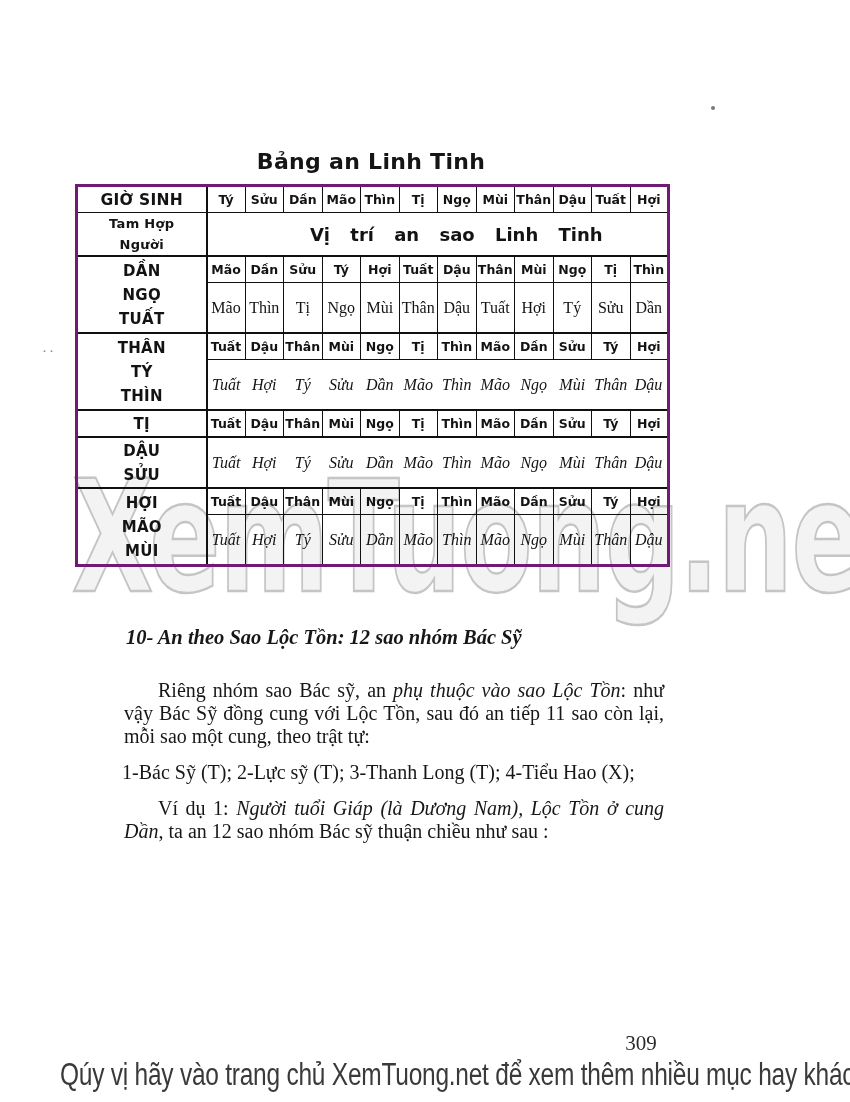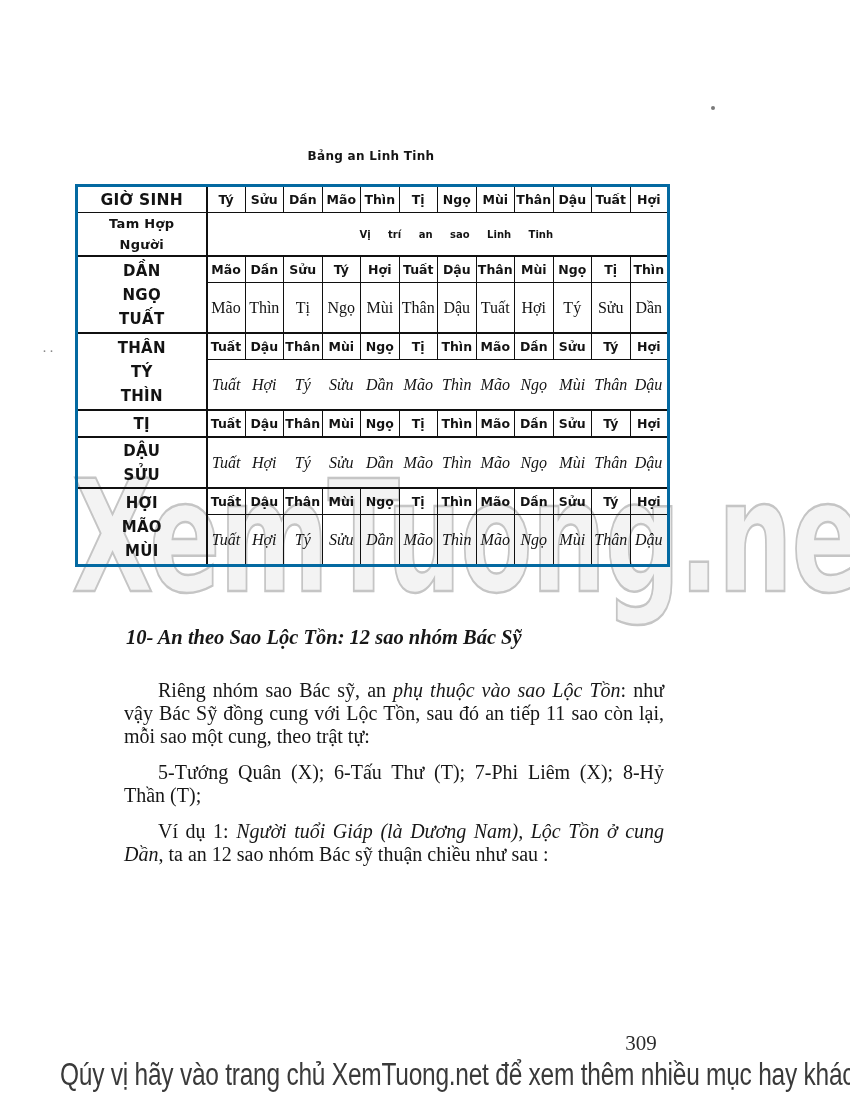--- a/index.html
+++ b/index.html
@@ -6,55 +6,55 @@
   body{
     width:850px;height:1102px;background:#ffffff;position:relative;overflow:hidden;
     font-family:"Liberation Serif",serif;color:#1c1c1c;
     -webkit-font-smoothing:antialiased;
   }
   .page{position:absolute;inset:0;}
 
   
   .title{
     position:absolute;left:75px;top:149px;width:592px;text-align:center;
-    font-family:"DejaVu Sans",sans-serif;font-weight:bold;font-size:12px;color:#151515;
+    font-family:"DejaVu Sans",sans-serif;font-weight:bold;font-size:22px;color:#151515;
     letter-spacing:.3px;z-index:3;
   }
 
   
   .watermark{
     position:absolute;left:72px;top:460px;z-index:1;white-space:nowrap;
     font-family:"DejaVu Sans",sans-serif;font-weight:bold;font-size:155px;line-height:1;
     color:rgba(236,236,236,0.65);
     -webkit-text-stroke:2.5px #c5c5c5;
     transform:scaleX(0.68);transform-origin:0 0;
     letter-spacing:-2px;
   }
 
   
   .tablewrap{position:absolute;left:75px;top:184px;z-index:2;}
-  table{border-collapse:collapse;border:3px solid #0369a1;background:transparent;}
+  table{border-collapse:collapse;border:3px solid #701a75;background:transparent;}
   col.c0col{width:130px;}
   col.hcol{width:38.5px;}
   td{padding:0;text-align:center;vertical-align:middle;background:transparent;color:#131313;}
   .c0{border-right:2.5px solid #101010;}
   .vb{border-left:1.2px solid #101010;}
   tr.thick td{border-top:2.8px solid #101010;}
   tr.thin td{border-top:1.2px solid #101010;}
   .rhead{height:27px;}
   .rsub{height:38px;}
   .rb{height:25px;}
   .rp{height:49px;}
   .f-label{font-family:"DejaVu Sans",sans-serif;font-weight:bold;font-size:15px;line-height:24px;letter-spacing:.3px;}
   .gio{font-size:15.5px;}
   .tamhop{font-size:13px;line-height:21px;}
   .f-bold{font-family:"DejaVu Sans",sans-serif;font-weight:bold;font-size:12.5px;letter-spacing:0;}
   .f-plain{font-family:"Liberation Serif",serif;font-size:16px;}
   .f-italic{font-family:"Liberation Serif",serif;font-style:italic;font-size:16px;}
-  .spantext{font-family:"DejaVu Sans",sans-serif;font-weight:bold;font-size:10px;word-spacing:14px;padding-left:38px;}
+  .spantext{font-family:"DejaVu Sans",sans-serif;font-weight:bold;font-size:18px;word-spacing:14px;padding-left:38px;}
 
   
   .content{
     position:absolute;left:88px;top:626px;width:576px;z-index:2;
     font-size:20px;line-height:23px;color:#171717;
   }
   .heading{
     font-weight:bold;font-style:italic;font-size:20.5px;margin:0 0 30px 38px;
   }
   .content p{margin:13px 0 0 0;text-indent:34px;}
@@ -252,21 +252,21 @@
             <td class="f-italic rp vb">Dậu</td>
           </tr>
         </tbody>
     </table>
   </div>
 
   <div class="content">
     <div class="heading">10- An theo Sao Lộc Tồn: 12 sao nhóm Bác Sỹ</div>
     <div id="paras">
         <p class="justify"><span>Riêng nhóm sao Bác sỹ, an </span><i>phụ thuộc vào sao Lộc Tồn</i><span>: như vậy Bác Sỹ đồng cung với Lộc Tồn, sau đó an tiếp 11 sao còn lại, mỗi sao một cung, theo trật tự:</span></p>
-        <p class="justify"><span>5-Tướng Quân (X); 6-Tấu Thư (T); 7-Phi Liêm (X); 8-Hỷ Thần (T);</span></p>
+        <p><span>1-Bác Sỹ (T); 2-Lực sỹ (T); 3-Thanh Long (T); 4-Tiểu Hao (X);</span></p>
         <p class="justify"><span>Ví dụ 1: </span><i>Người tuổi Giáp (là Dương Nam), Lộc Tồn ở cung Dần</i><span>, ta an 12 sao nhóm Bác sỹ thuận chiều như sau :</span></p>
       </div>
   </div>
 
   <div class="pageno">309</div>
 
   <div class="footer"><span>Qúy vị hãy vào trang chủ </span><span>XemTuong.net</span><span> để xem thêm nhiều mục hay khác</span></div>
 
 </div>
 

